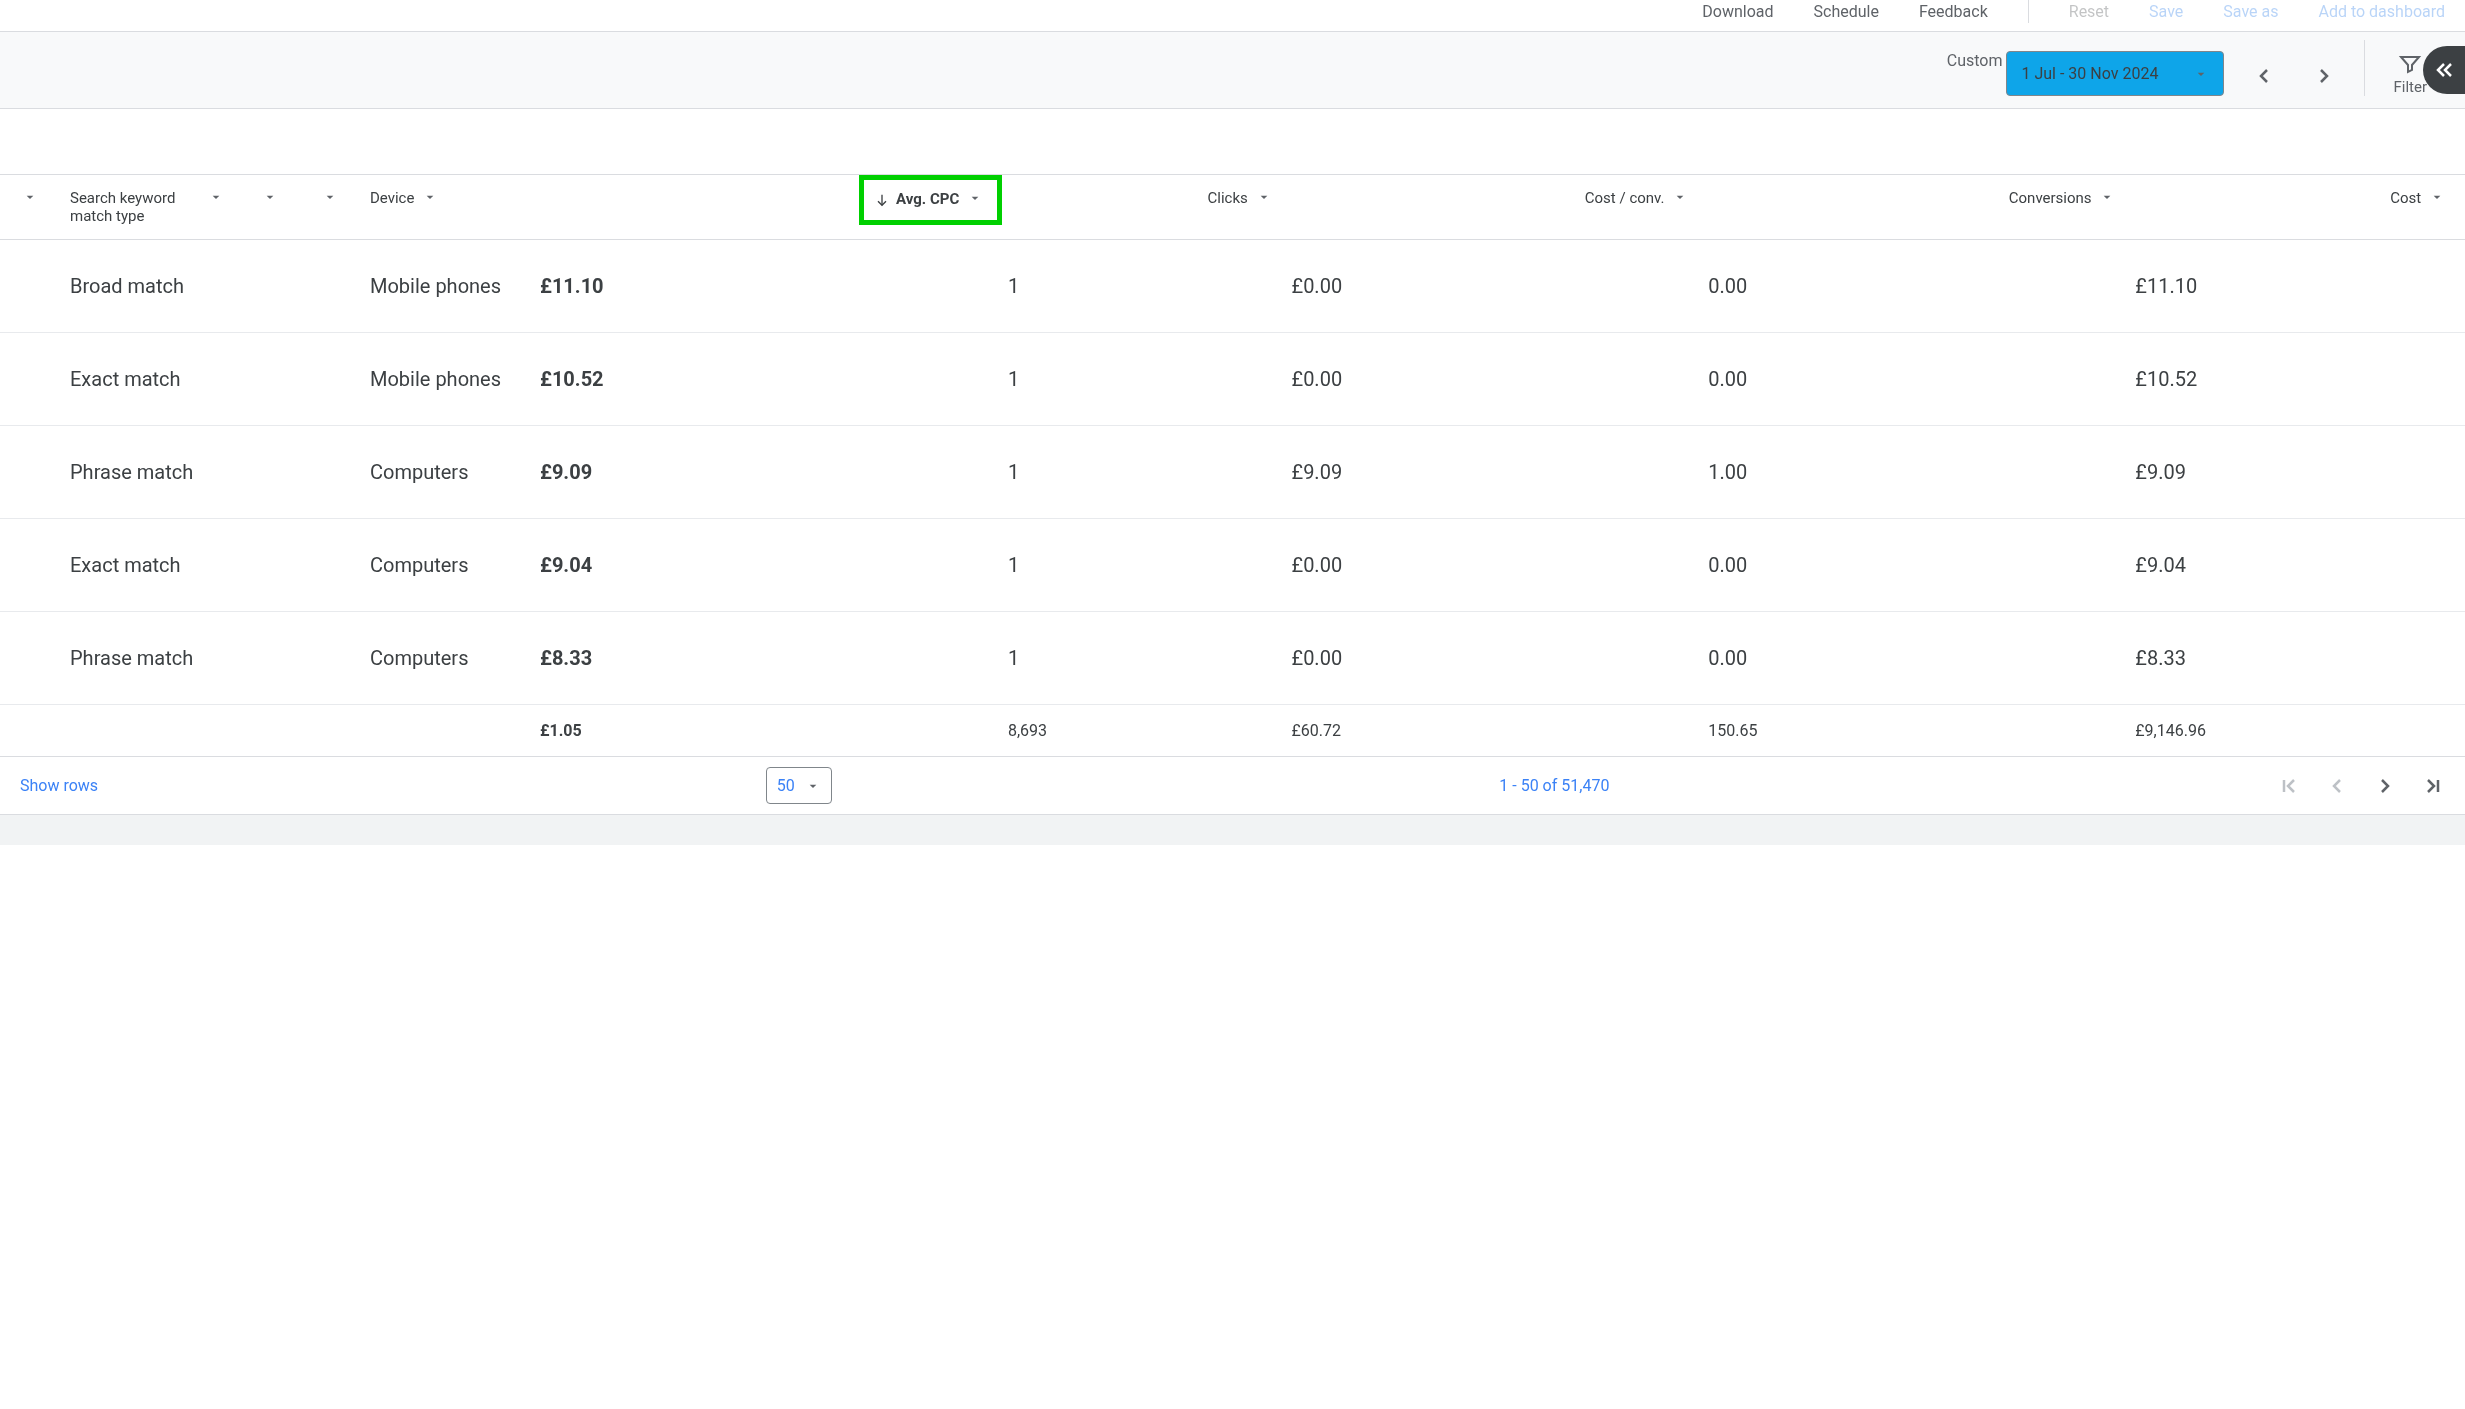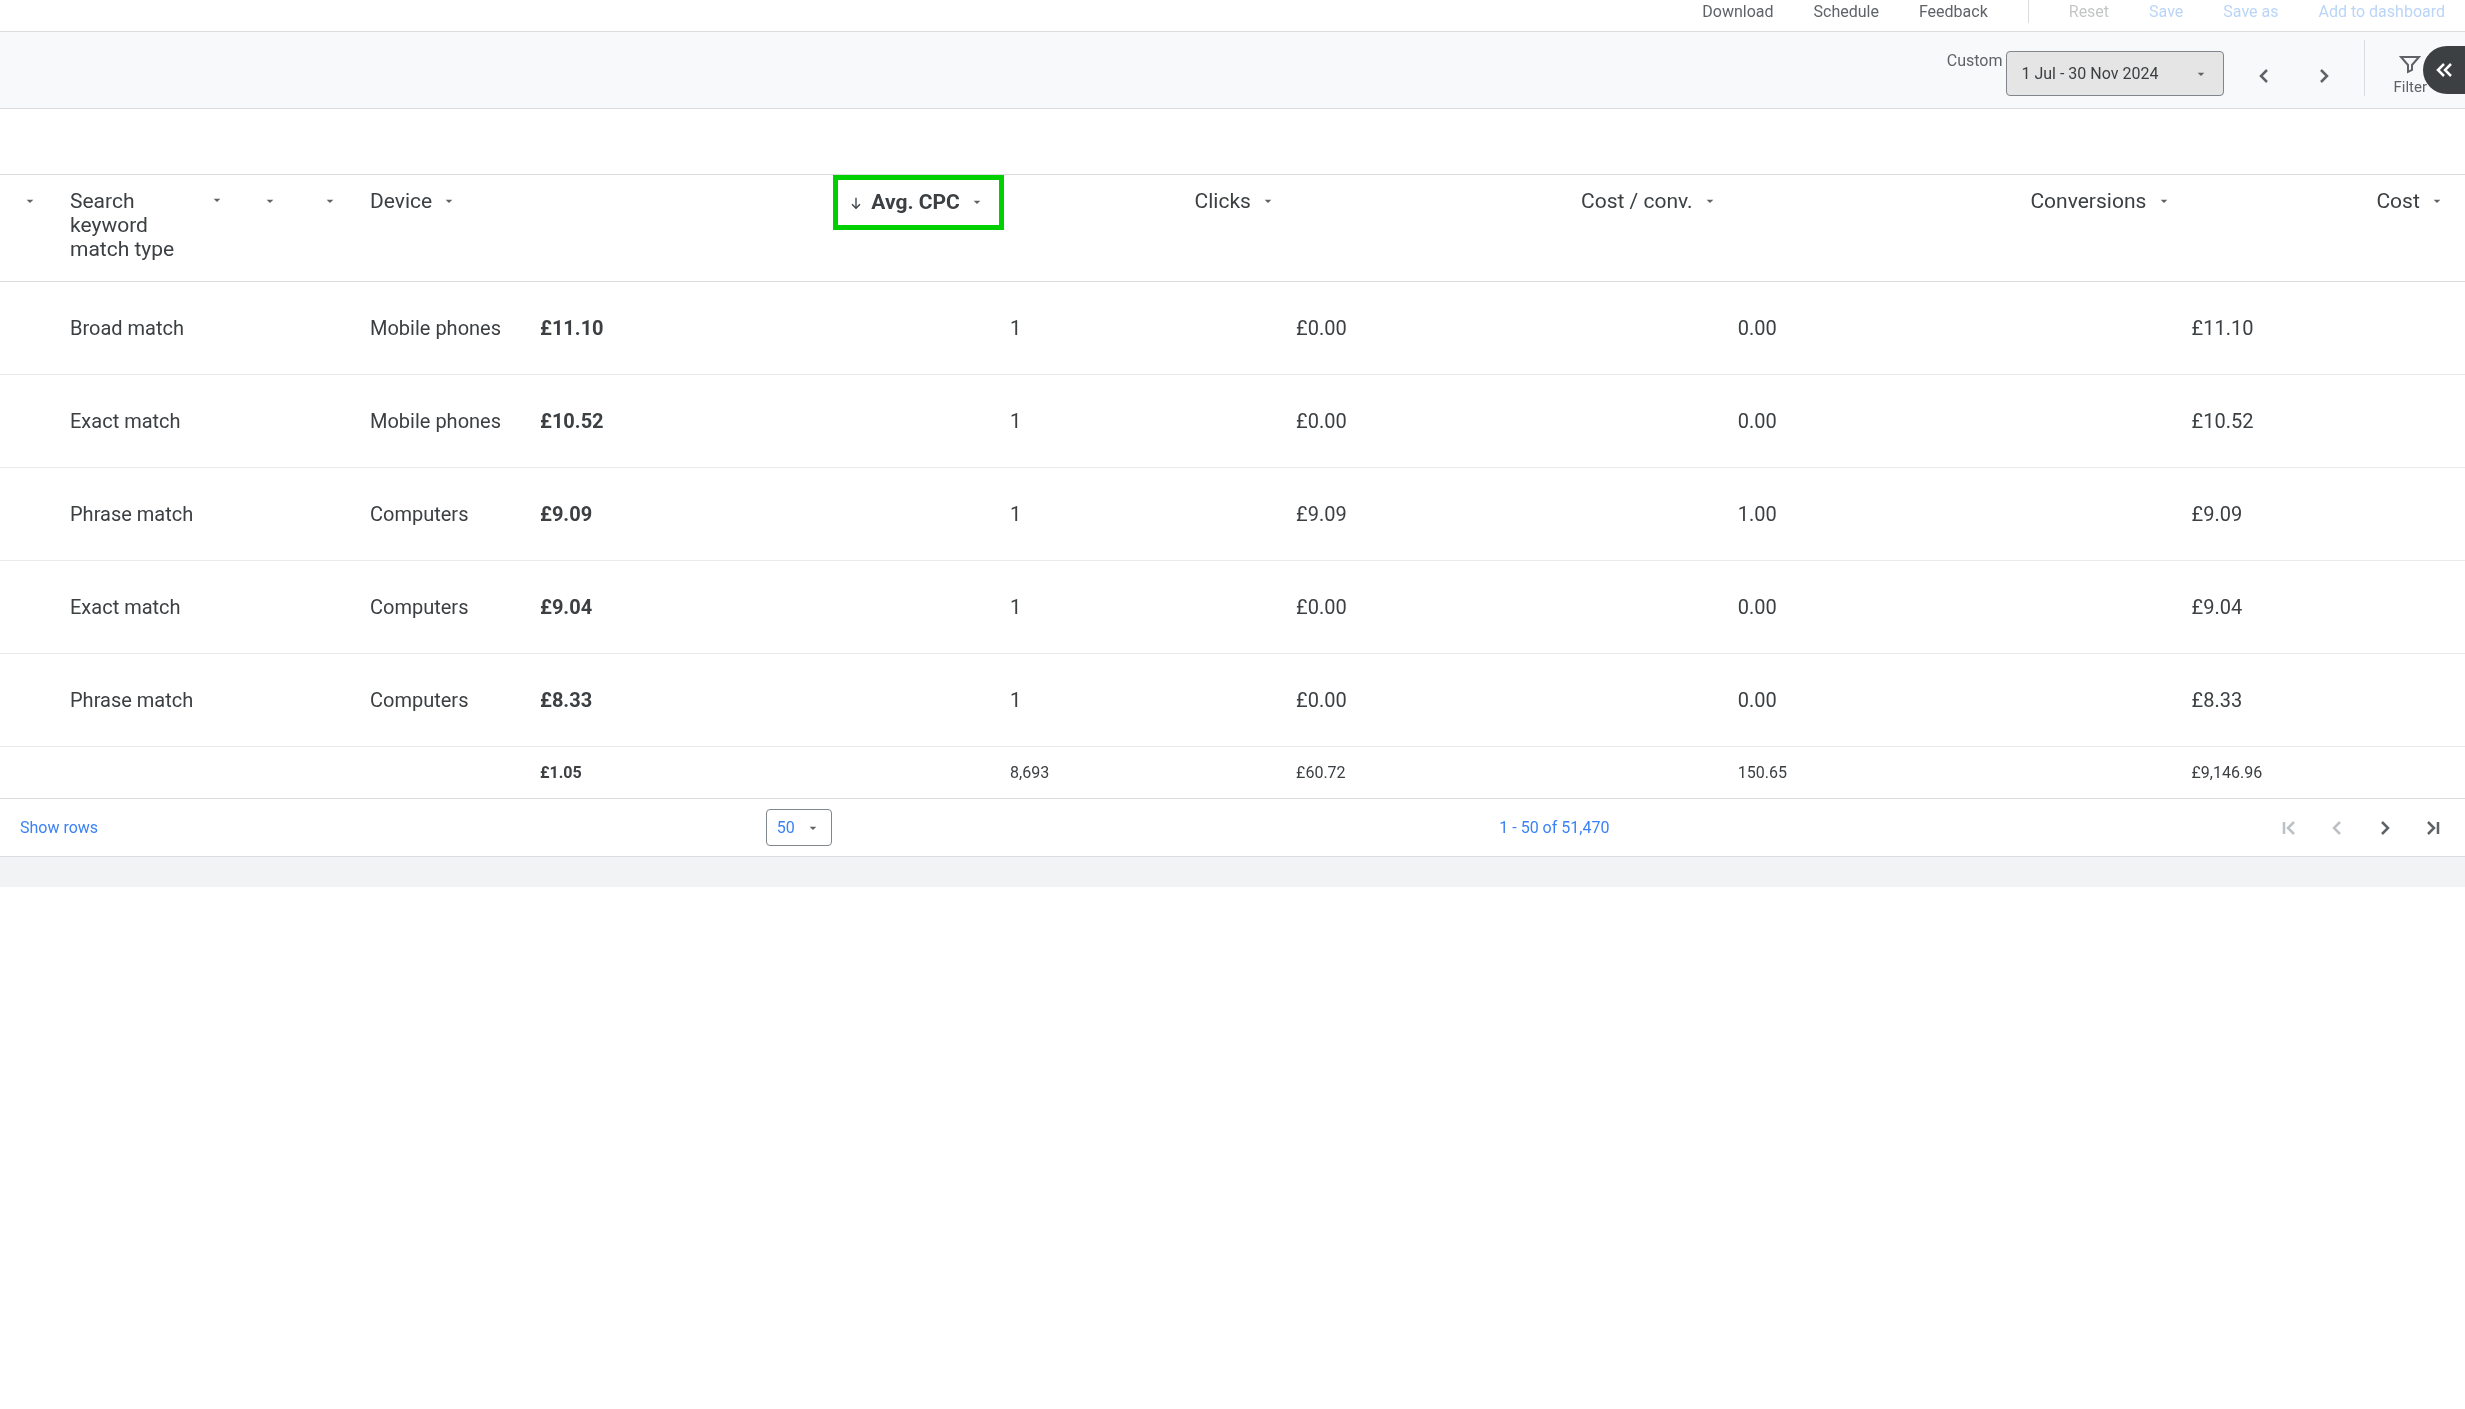--- a/index.html
+++ b/index.html
@@ -64,21 +64,21 @@
       font-size: 16px;
       margin-left: 2px;
     }
     .date-picker {
       border: 1px solid #80868b;
       border-radius: 4px;
       padding: 12px 14px;
       display: flex;
       align-items: center;
       gap: 18px;
-      background: #e5e5e5;
+      background: #0ea5e9;
       cursor: pointer;
       min-width: 218px;
       justify-content: space-between;
     }
     .date-text {
       font-size: 16px;
       color: #3c4043;
     }
     .chevron-btn {
       width: 40px;
@@ -133,23 +133,23 @@
     
     .table-wrap {
       overflow-x: auto;
     }
     table {
       width: 100%;
       border-collapse: collapse;
     }
     thead th {
       text-align: left;
-      padding: 14px 10px 20px 10px;
+      padding: 14px 10px 14px 10px;
       font-weight: 400;
-      font-size: 21px;
+      font-size: 15px;
       color: #3c4043;
       border-bottom: 1px solid #dadce0;
       vertical-align: top;
       white-space: nowrap;
     }
     thead th.right {
       text-align: right;
     }
     .sort-icon {
       display: inline-block;

